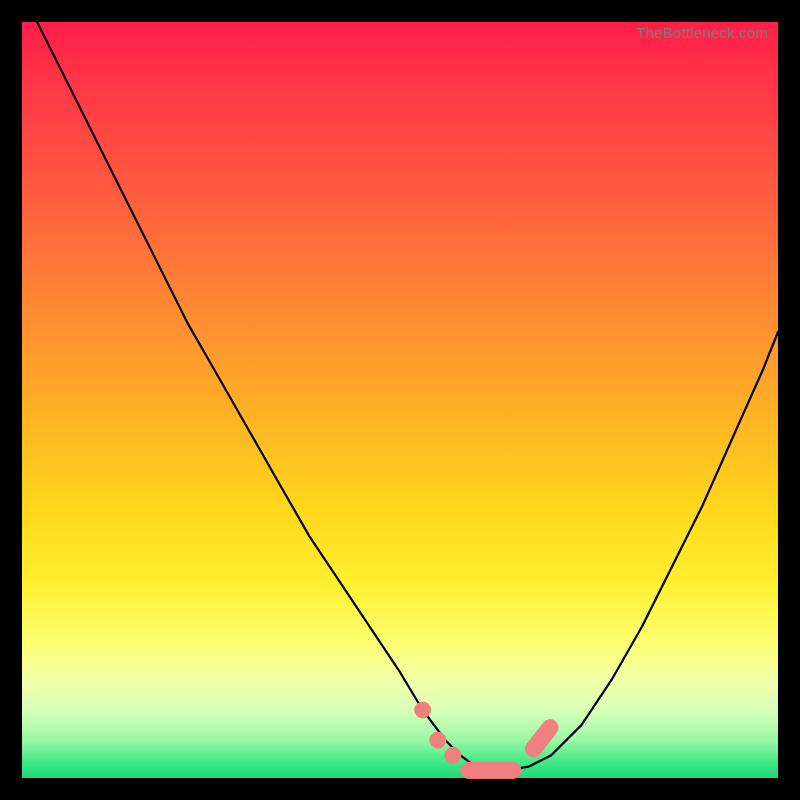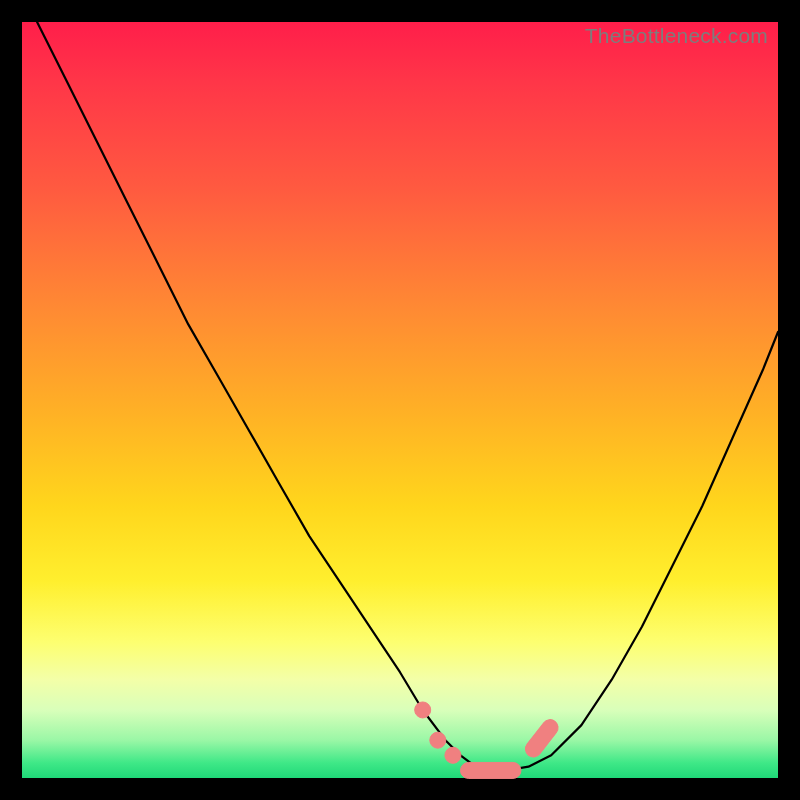--- a/index.html
+++ b/index.html
@@ -41,21 +41,21 @@
       #9af7a6 95%,
       #3fe887 98%,
       #1fd878 100%
     );
   }
   .watermark {
     position: absolute;
     top: 2px;
     right: 10px;
     color: #7d7d7d;
-    font-size: 21px;
+    font-size: 15px;
     letter-spacing: 0.2px;
     user-select: none;
   }
   svg.curve {
     position: absolute;
     left: 0;
     top: 0;
     width: 756px;
     height: 756px;
     overflow: visible;

